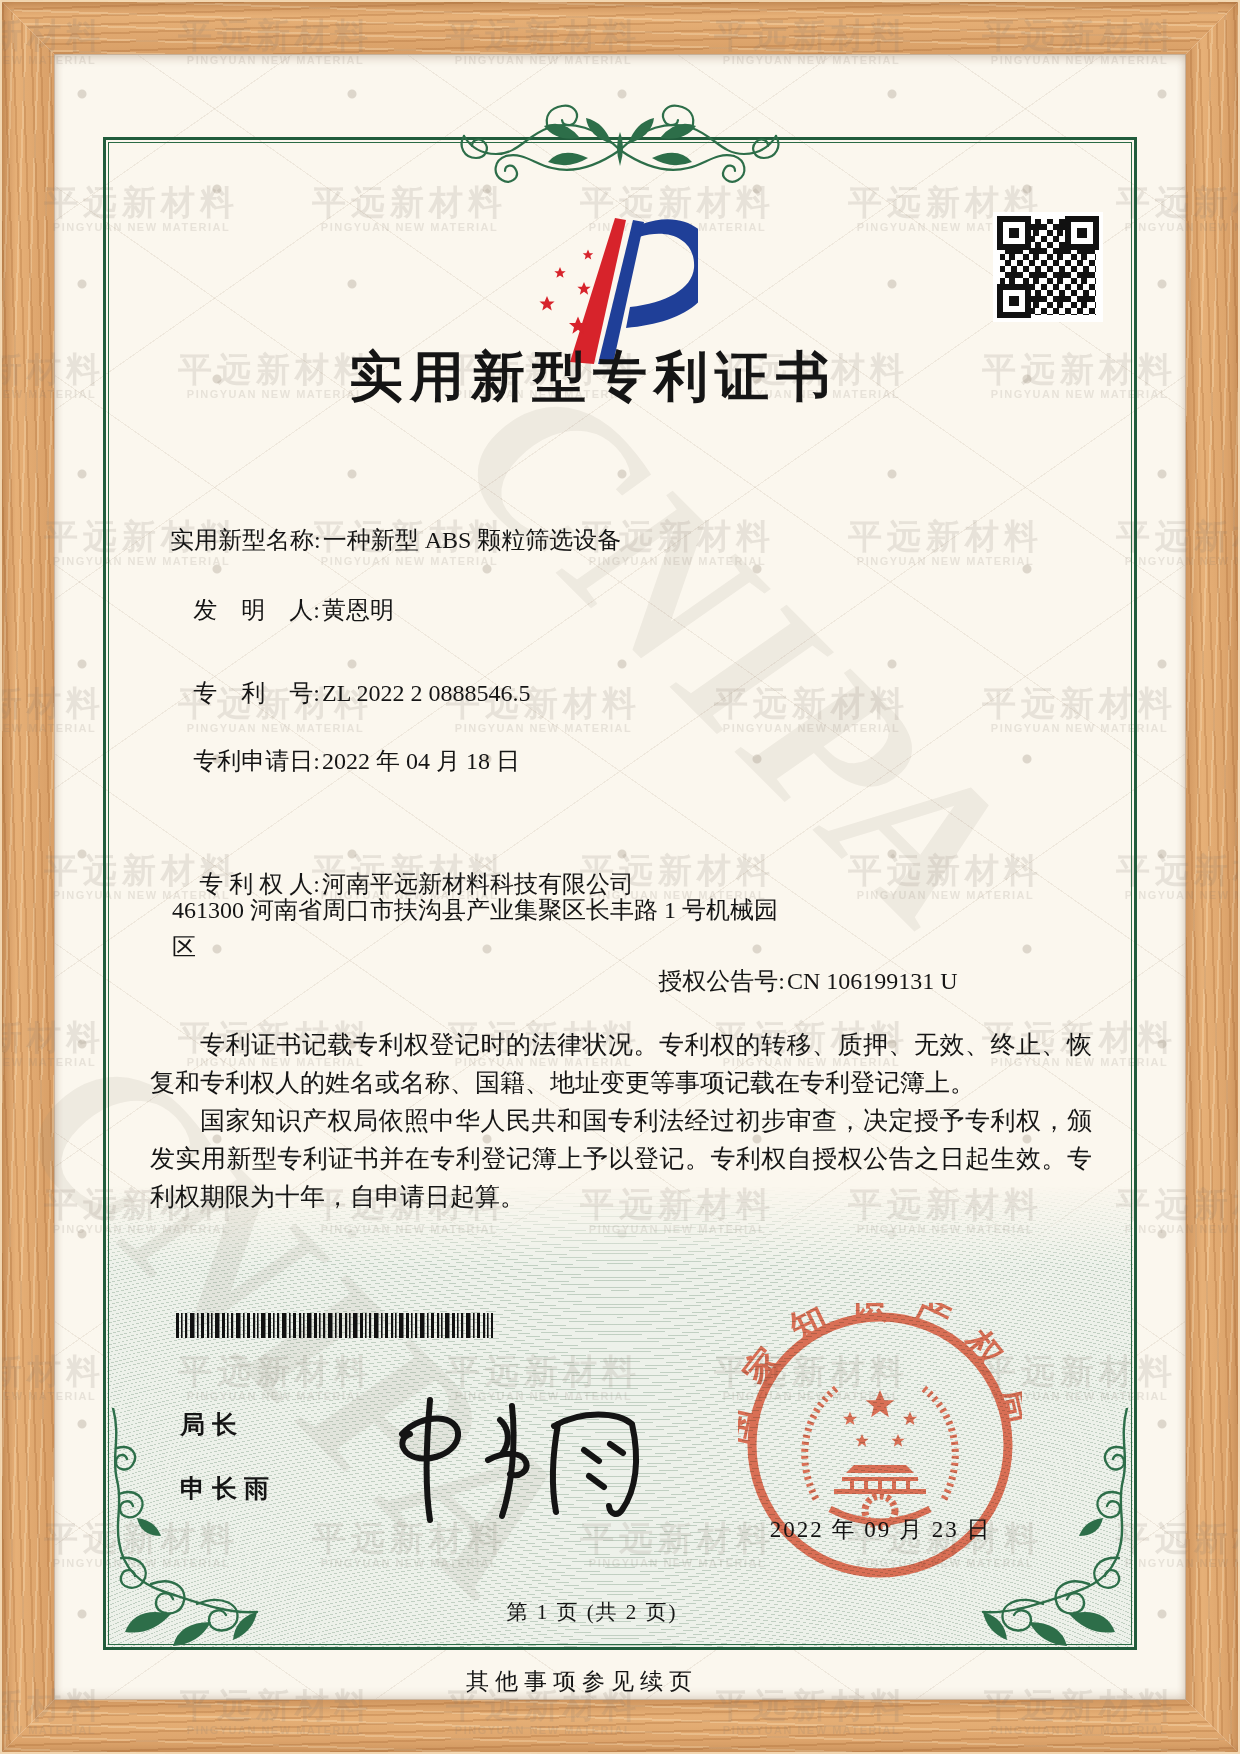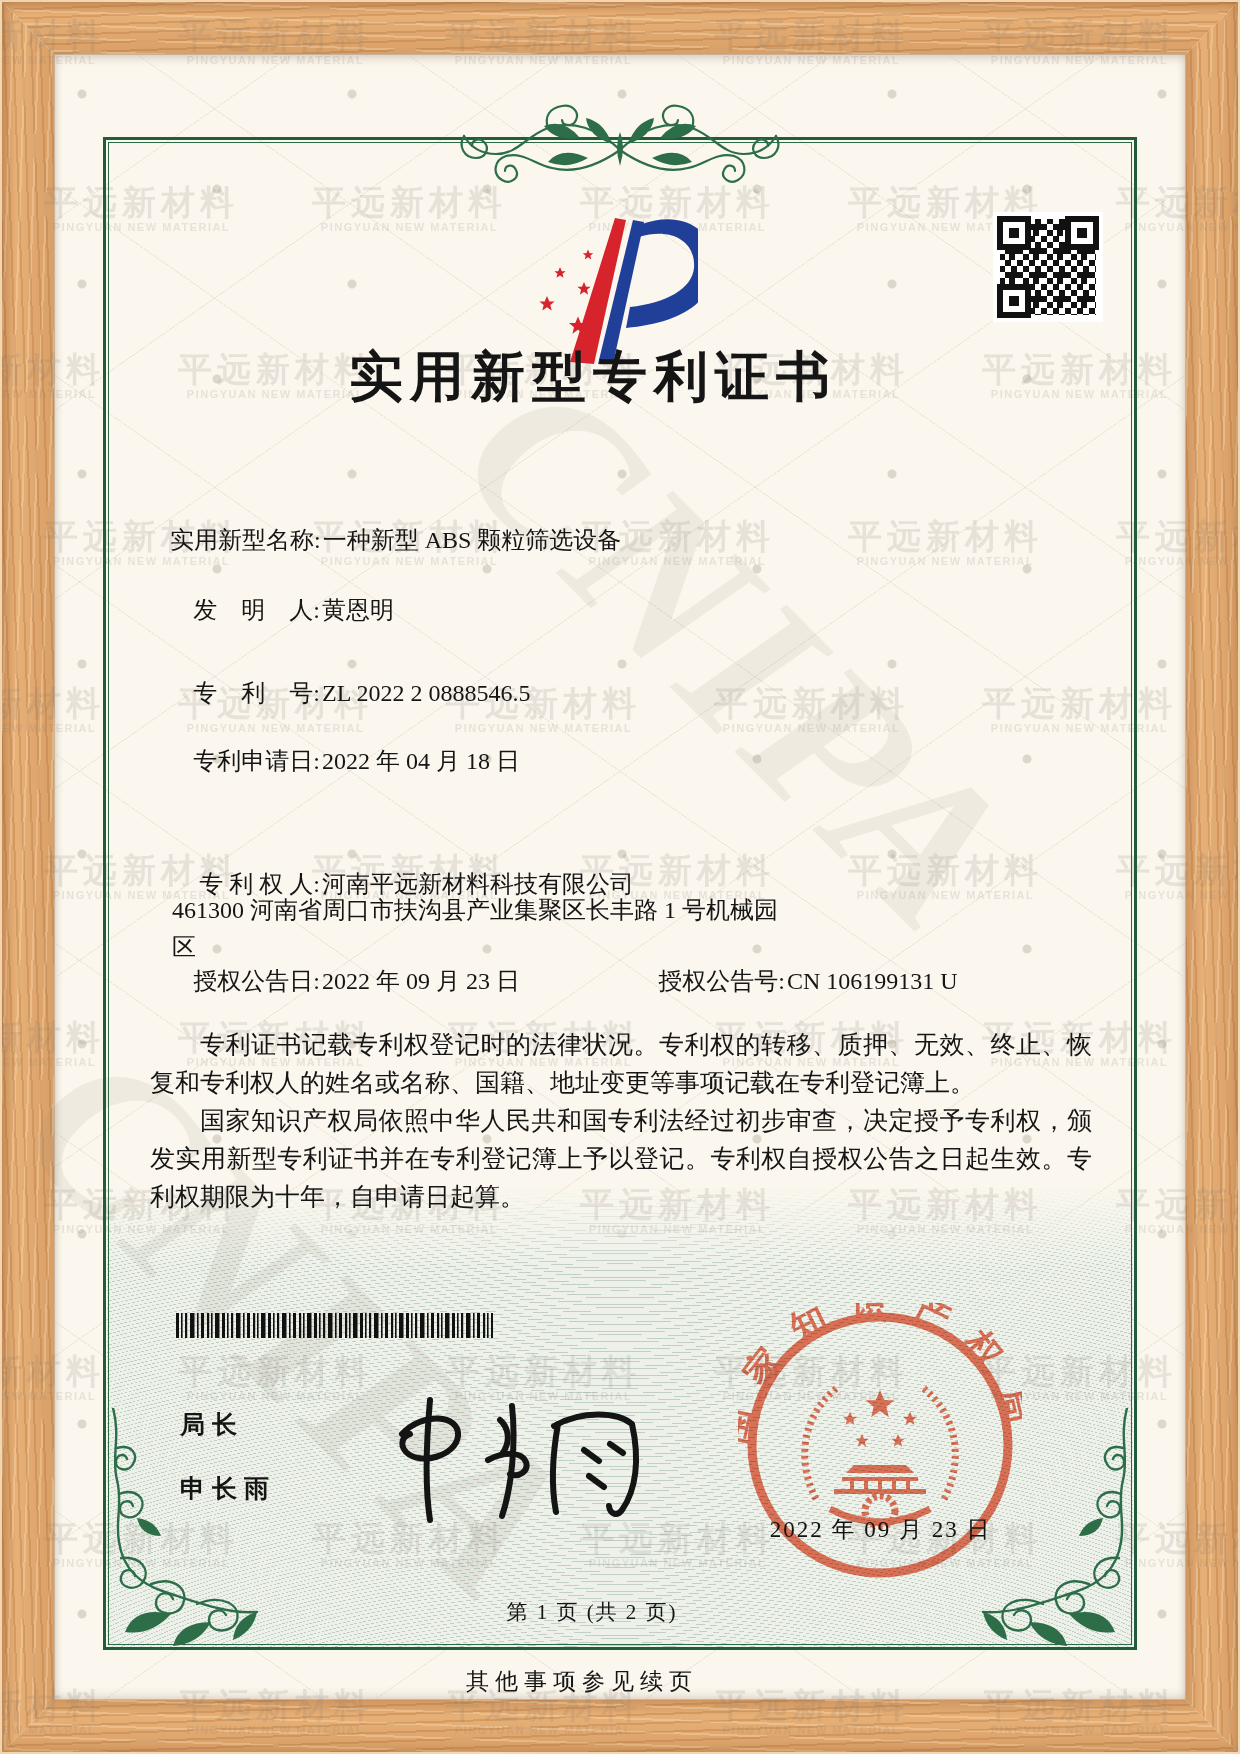--- a/index.html
+++ b/index.html
@@ -431,23 +431,20 @@
     </div>
     <div class="field" style="top:745px;">
       <span class="lab">专利申请日:</span><span class="val">2022 年 04 月 18 日</span>
     </div>
     <div class="field" style="top:868px;">
       <span class="lab">专 利 权 人:</span><span class="val">河南平远新材料科技有限公司</span>
     </div>
     <div class="field addr" style="top:892px;">
         <span class="val">461300 河南省周口市扶沟县产业集聚区长丰路 1 号机械园区</span>
     </div>
-    <div class="field" style="top:965px;">
-      <span class="lab">授权公告日:</span><span class="val">2022 年 09 月 23 日</span>
-    </div>
     <div class="field" style="left:635px;top:965px;">
       <span class="lab">授权公告号:</span><span class="val">CN 106199131 U</span>
     </div>
 
     <div class="paras">
       <p>专利证书记载专利权登记时的法律状况。专利权的转移、质押、无效、终止、恢复和专利权人的姓名或名称、国籍、地址变更等事项记载在专利登记簿上。</p>
       <p>国家知识产权局依照中华人民共和国专利法经过初步审查，决定授予专利权，颁发实用新型专利证书并在专利登记簿上予以登记。专利权自授权公告之日起生效。专利权期限为十年，自申请日起算。</p>
     </div>
 
     <svg class="barcode" width="317" height="25" viewBox="0 0 317 25">

